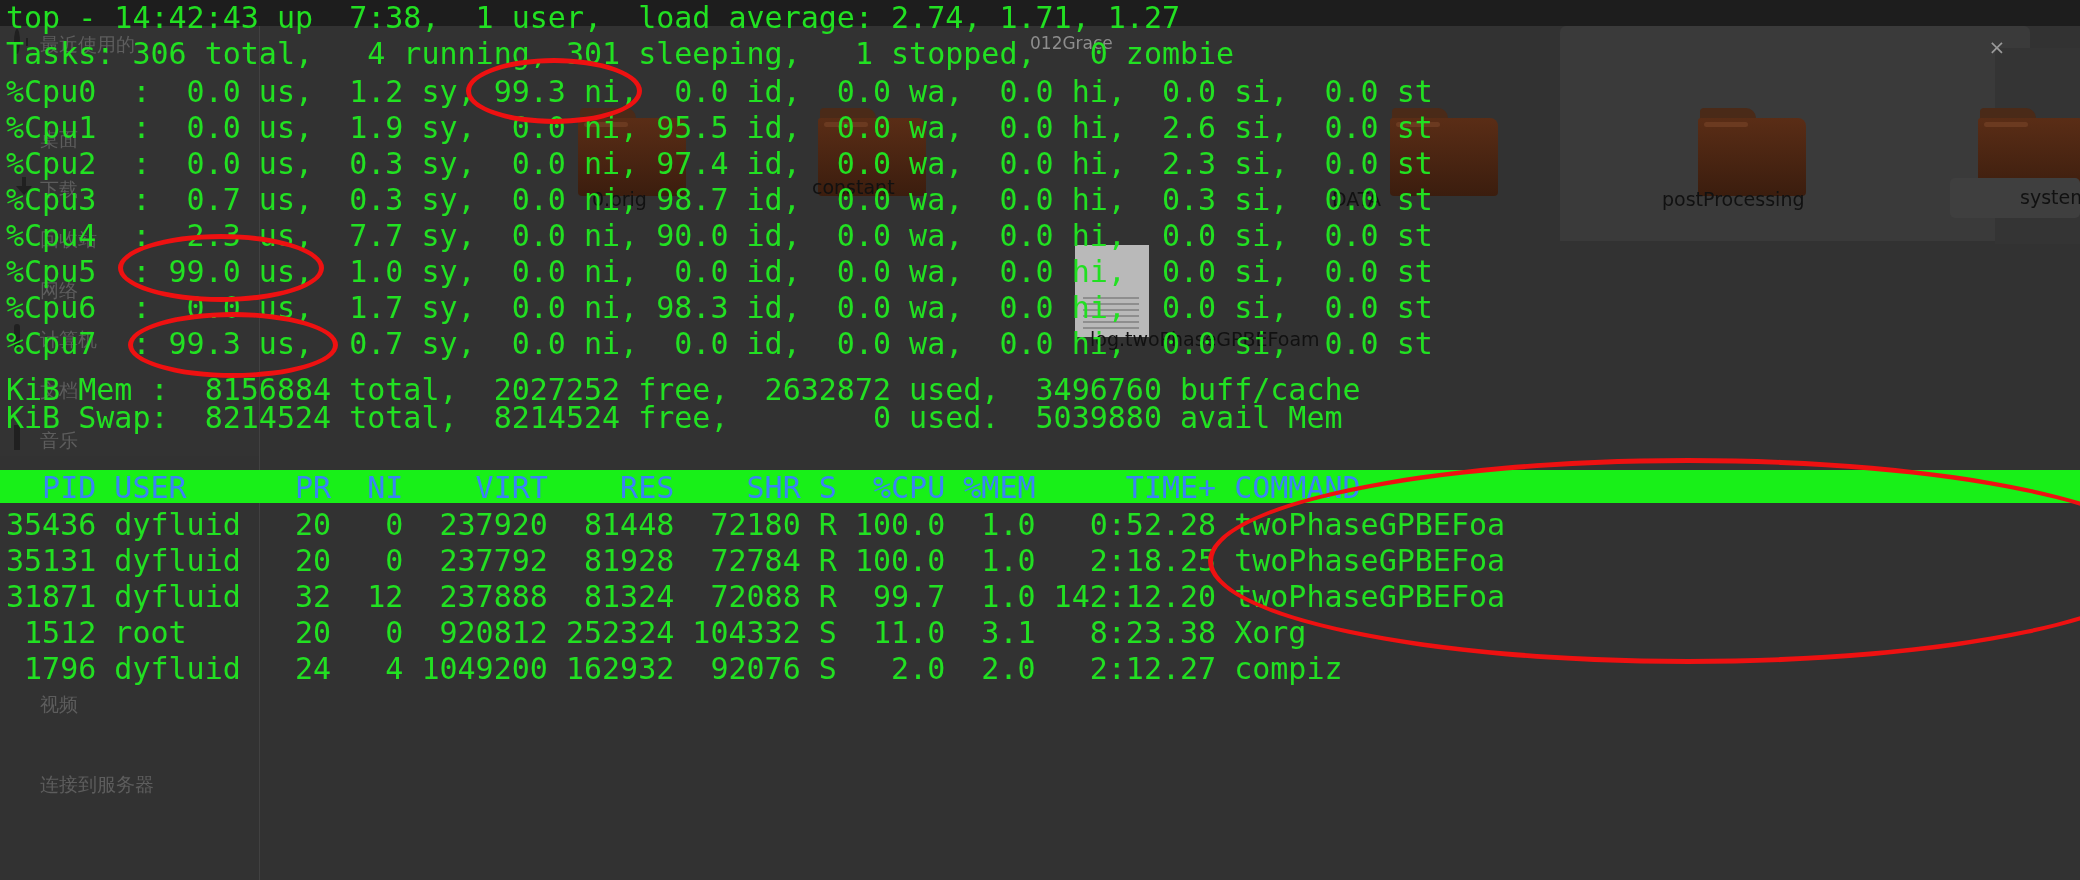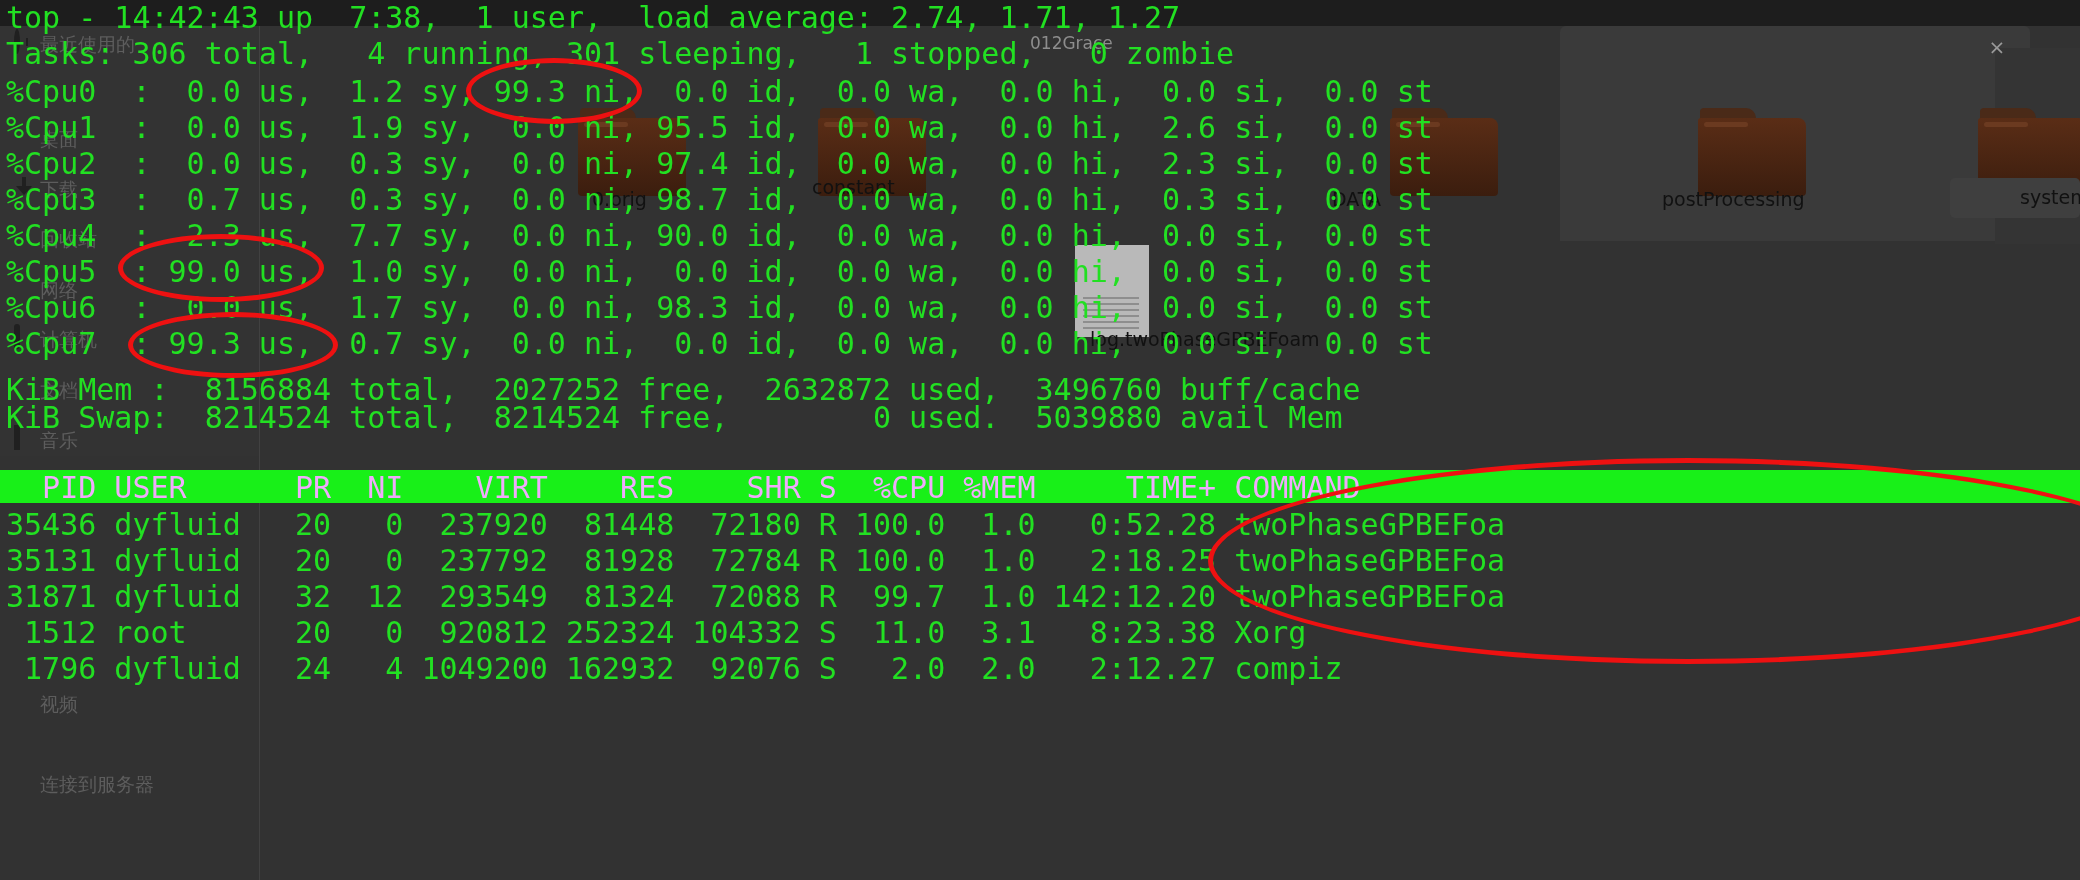--- a/index.html
+++ b/index.html
@@ -55,21 +55,21 @@
          font-family:"DejaVu Sans","Liberation Sans",sans-serif;}
   .filedoc{position:absolute;width:74px;height:92px;background:#b9b9b9;}
   .filedoc .ln{position:absolute;left:8px;width:56px;height:2px;background:#8e8e8e;}
   .greybox{position:absolute;background:#3f3f3f;border-radius:5px;}
 
   
   #term{position:absolute;inset:0;}
   .line{position:absolute;left:6px;white-space:pre;font-size:30px;line-height:36px;
         font-family:"DejaVu Sans Mono","Liberation Mono",monospace;color:#22e022;}
   .hdrrow{position:absolute;left:0;width:2080px;height:33px;background:#18f018;}
-  .hdrtxt{position:absolute;left:6px;white-space:pre;font-size:30px;line-height:33px;color:#f0abfc;
+  .hdrtxt{position:absolute;left:6px;white-space:pre;font-size:30px;line-height:33px;color:#3b82f6;
           font-family:"DejaVu Sans Mono","Liberation Mono",monospace;text-align:right;}
 
   
   .ell{position:absolute;border:5px solid #ee1111;border-radius:50%;}
 </style>
 </head>
 <body>
 
 <div id="bg">
   <div class="bg-topbar"></div>
@@ -191,21 +191,21 @@
   <div class="line" style="top:290px">%Cpu6  :  0.0 us,  1.7 sy,  0.0 ni, 98.3 id,  0.0 wa,  0.0 hi,  0.0 si,  0.0 st</div>
   <div class="line" style="top:326px">%Cpu7  : 99.3 us,  0.7 sy,  0.0 ni,  0.0 id,  0.0 wa,  0.0 hi,  0.0 si,  0.0 st</div>
   <div class="line" style="top:372px">KiB Mem :  8156884 total,  2027252 free,  2632872 used,  3496760 buff/cache</div>
   <div class="line" style="top:400px">KiB Swap:  8214524 total,  8214524 free,        0 used.  5039880 avail Mem</div>
 
   <div class="hdrrow" style="top:470px"></div>
   <div class="hdrtxt" style="top:471px">  PID USER      PR  NI    VIRT    RES    SHR S  %CPU %MEM     TIME+ COMMAND</div>
 
   <div class="line" style="top:507px">35436 dyfluid   20   0  237920  81448  72180 R 100.0  1.0   0:52.28 twoPhaseGPBEFoa</div>
   <div class="line" style="top:543px">35131 dyfluid   20   0  237792  81928  72784 R 100.0  1.0   2:18.25 twoPhaseGPBEFoa</div>
-  <div class="line" style="top:579px">31871 dyfluid   32  12  293549  81324  72088 R  99.7  1.0 142:12.20 twoPhaseGPBEFoa</div>
+  <div class="line" style="top:579px">31871 dyfluid   32  12  237888  81324  72088 R  99.7  1.0 142:12.20 twoPhaseGPBEFoa</div>
   <div class="line" style="top:615px"> 1512 root      20   0  920812 252324 104332 S  11.0  3.1   8:23.38 Xorg</div>
   <div class="line" style="top:651px"> 1796 dyfluid   24   4 1049200 162932  92076 S   2.0  2.0   2:12.27 compiz</div>
 </div>
 
 <div class="ell" style="left:466px;top:58px;width:166px;height:56px"></div>
 <div class="ell" style="left:118px;top:234px;width:196px;height:58px"></div>
 <div class="ell" style="left:128px;top:312px;width:200px;height:56px"></div>
 <div class="ell" style="left:1208px;top:458px;width:950px;height:196px"></div>
 
 </body></html>

